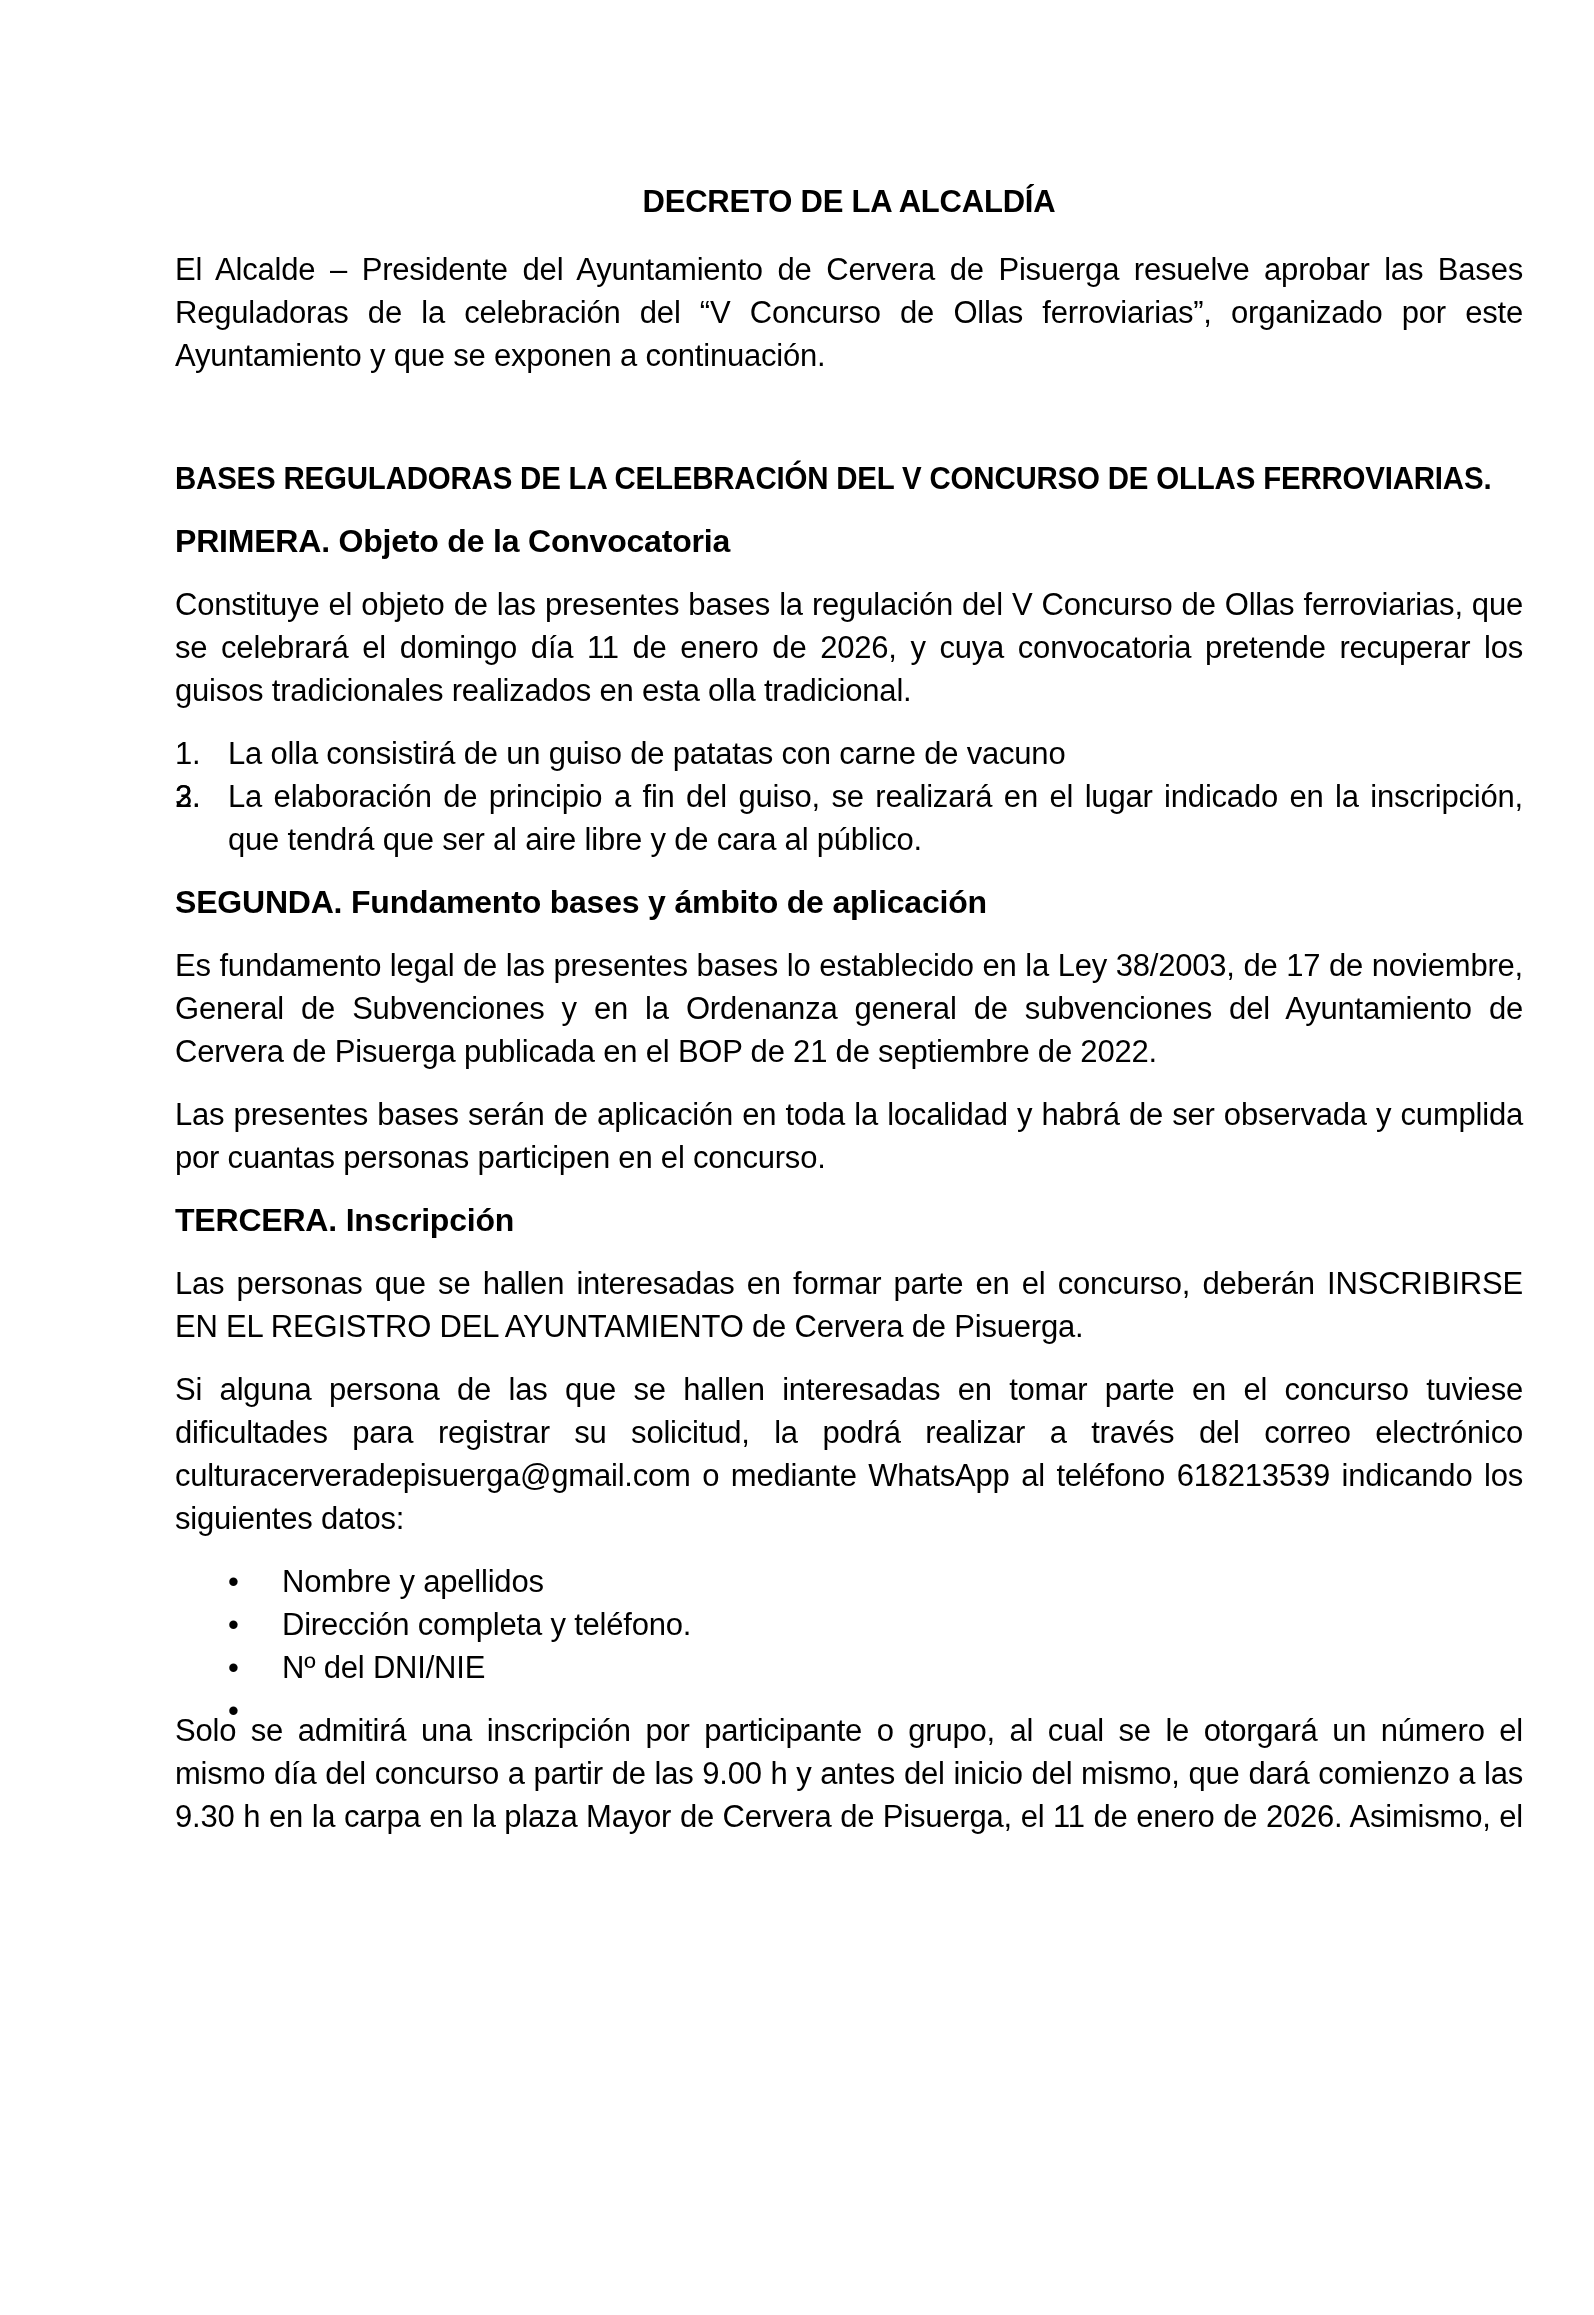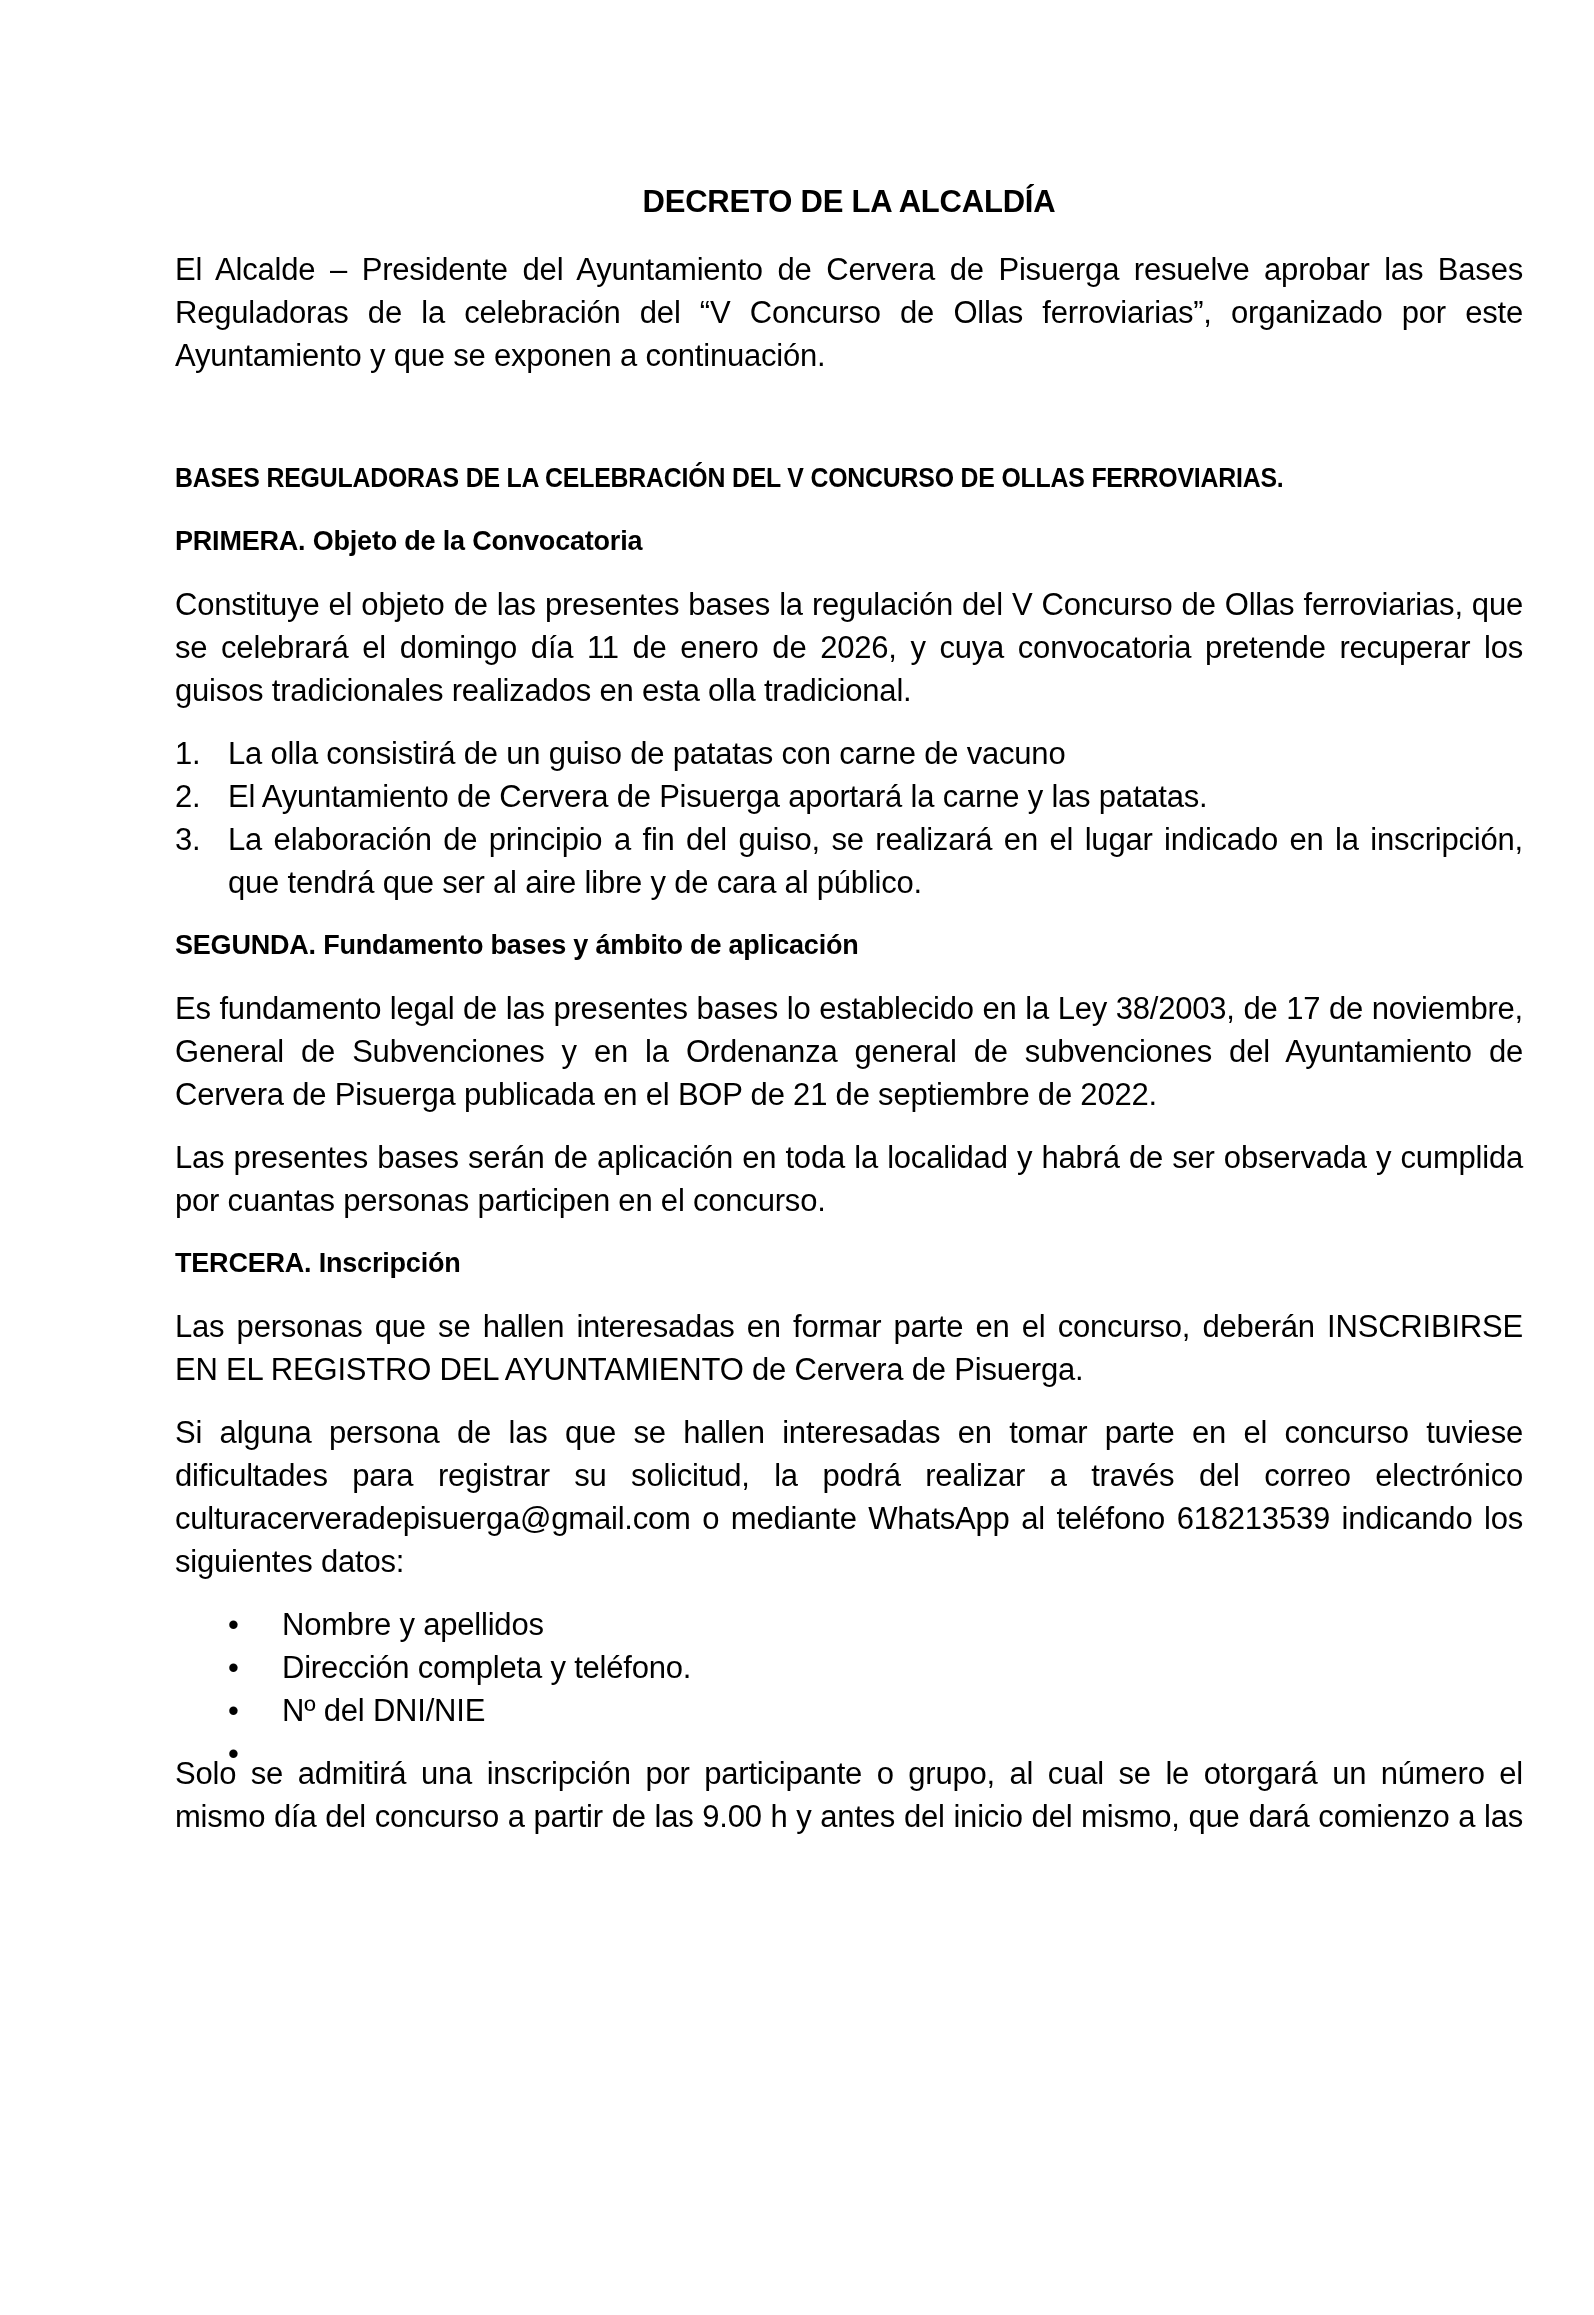--- a/index.html
+++ b/index.html
@@ -9,21 +9,21 @@
     background:#ffffff;
     overflow:hidden;
     font-family:"Liberation Sans","DejaVu Sans",sans-serif;
     color:#000000;
   }
   .content{
     position:absolute;left:175px;top:180px;width:1348px;
     font-size:31px;line-height:43px;letter-spacing:-0.2px;
   }
   h1{font-size:31px;line-height:43px;font-weight:bold;text-align:center;margin:0 0 25px 0;}
-  h2,h3{font-size:27px;line-height:43px;font-weight:bold;text-align:left;margin:0 0 20px 0;}
+  h2,h3{font-size:32px;line-height:43px;font-weight:bold;text-align:left;margin:0 0 20px 0;}
   p{margin:0 0 20px 0;text-align:justify;}
   p.intro{margin-bottom:80px;}
   ol,ul{list-style:none;margin:0 0 20px 0;padding:0;}
   li{position:relative;padding-left:53px;text-align:justify;line-height:43px;}
   ul li{padding-left:107px;}
   li .marker{position:absolute;left:0;top:0;}
   ul li .marker{left:53px;}
   .cond92{display:inline-block;white-space:nowrap;transform:scaleX(0.92);transform-origin:0 50%;}
   .cond86{display:inline-block;white-space:nowrap;transform:scaleX(0.86);transform-origin:0 50%;}
   .underline{text-decoration:underline;text-underline-offset:5.4px;}
@@ -41,21 +41,21 @@
     <p class="intro">El Alcalde – Presidente del Ayuntamiento de Cervera de Pisuerga resuelve aprobar las Bases Reguladoras de la celebración del “V Concurso de Ollas ferroviarias”, organizado por este Ayuntamiento y que se exponen a continuación.</p>
 
     <h2><span class="cond92">BASES REGULADORAS DE LA CELEBRACIÓN DEL V CONCURSO DE OLLAS FERROVIARIAS.</span></h2>
 
     <h3>PRIMERA. Objeto de la Convocatoria</h3>
 
     <p>Constituye el objeto de las presentes bases la regulación del V Concurso de Ollas ferroviarias, que se celebrará el domingo día 11 de enero de 2026, y cuya convocatoria pretende recuperar los guisos tradicionales realizados en esta olla tradicional.</p>
 
     <ol>
       <li><span class="marker">1.</span><span>La olla consistirá de un guiso de patatas con carne de vacuno</span></li>
-      <li><span class="marker">2.</span><span>El Ayuntamiento de Cervera de Pisuerga aportará la carne y las patatas.</span></li>
+      <li><span class="marker">2.</span></li>
       <li><span class="marker">3.</span><span>La elaboración de principio a fin del guiso, se realizará en el lugar indicado en la inscripción, que tendrá que ser al aire libre y de cara al público.</span></li>
     </ol>
 
     <h3>SEGUNDA. Fundamento bases y ámbito de aplicación</h3>
 
     <p>Es fundamento legal de las presentes bases lo establecido en la Ley 38/2003, de 17 de noviembre, General de Subvenciones y en la Ordenanza general de subvenciones del Ayuntamiento de Cervera de Pisuerga publicada en el BOP de 21 de septiembre de 2022.</p>
 
     <p>Las presentes bases serán de aplicación en toda la localidad y habrá de ser observada y cumplida por cuantas personas participen en el concurso.</p>
 
     <h3>TERCERA. Inscripción</h3>

